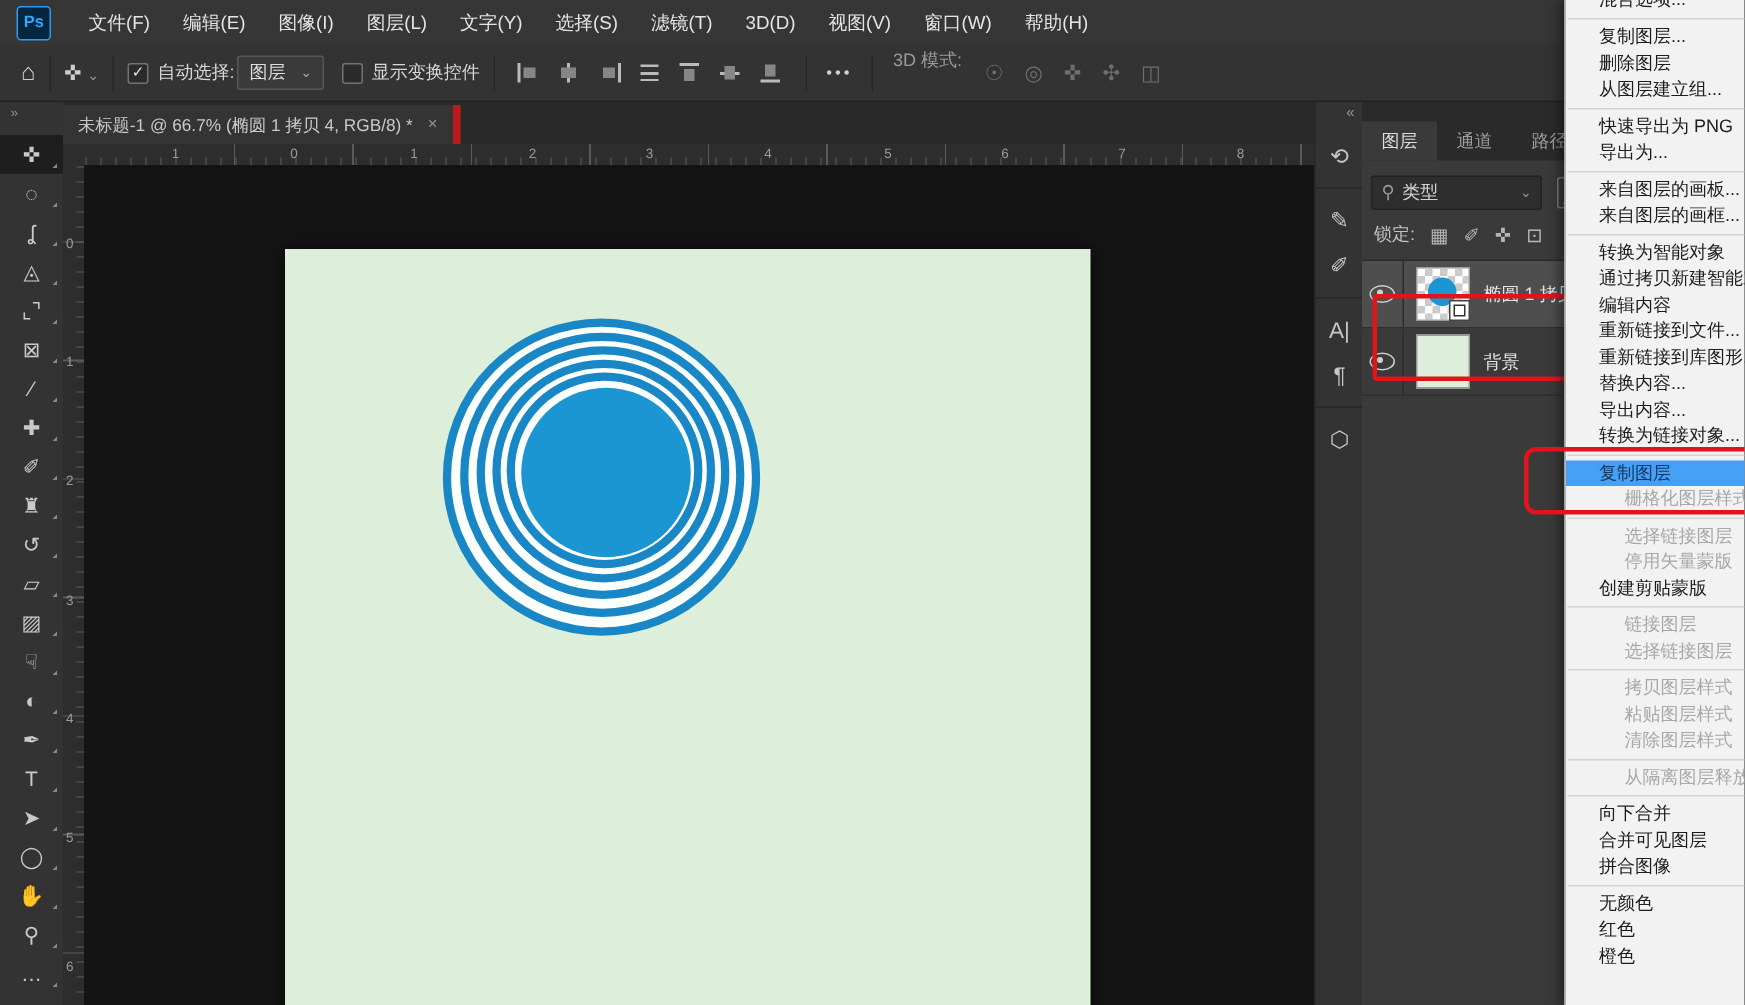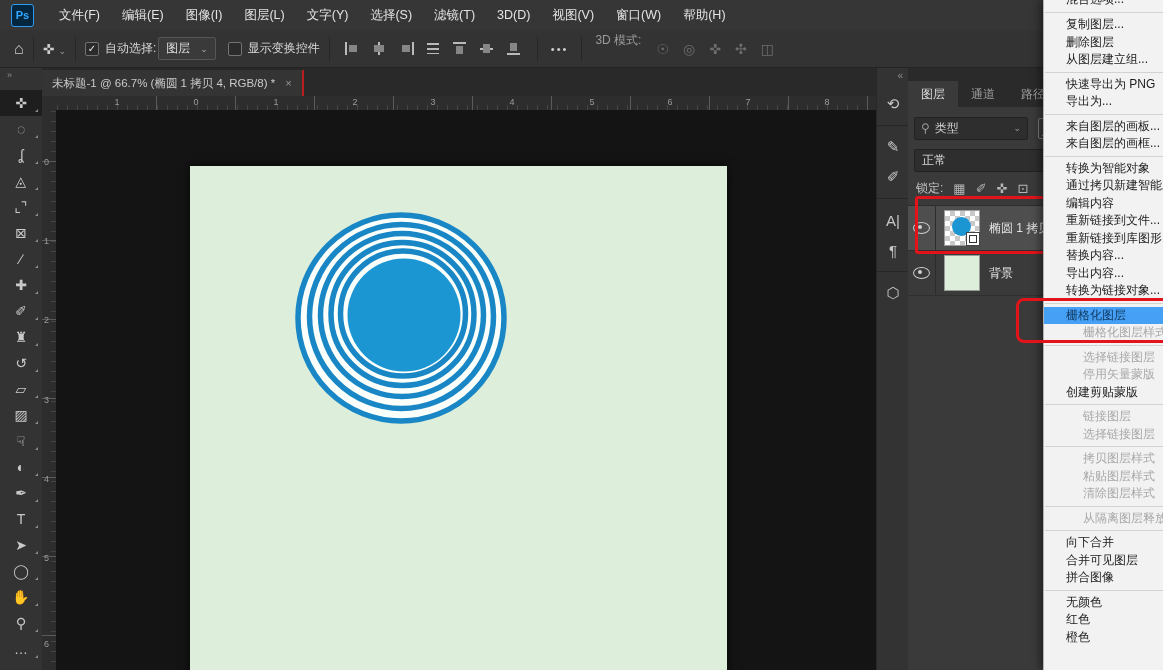--- a/index.html
+++ b/index.html
@@ -39,21 +39,21 @@
   .more-dots{letter-spacing:2px;color:#d0d0d0;font-size:11px;margin:0 4px;}
   
   .toolbar{left:0;top:67px;width:42px;height:603px;background:#333333;z-index:2;display:flex;flex-direction:column;align-items:stretch;}
   .tb-collapse{height:16px;color:#8f8f8f;font-size:9px;padding:3px 0 4px 7px;letter-spacing:-1px;}
   .tool{height:26px;display:flex;align-items:center;justify-content:center;color:#c9c9c9;font-size:14px;position:relative;cursor:pointer;}
   .tool.selected{background:#1e1e1e;}
   .tool::after{content:"";position:absolute;right:4px;bottom:4px;border-left:3px solid transparent;border-bottom:3px solid #8a8a8a;}
   
   .tabstrip{left:42px;top:67px;width:834px;height:29px;background:#292929;display:flex;align-items:flex-end;z-index:2;}
   .doctab{height:26px;background:#343434;color:#c9c9c9;font-size:11.5px;display:flex;align-items:center;
-    padding:0 10px;border-right:2px solid #b91c1c;white-space:nowrap;}
+    padding:0 10px;border-right:5px solid #b91c1c;white-space:nowrap;}
   .doctab .close{margin-left:10px;color:#969696;font-size:11px;}
   
   .canvasarea{left:42px;top:96px;width:834px;height:574px;background:#151515;}
   .ruler-corner{left:0;top:0;width:14px;height:14px;background:#2d2d2d;border-right:1px solid #3a3a3a;border-bottom:1px solid #3a3a3a;}
   .hruler{left:14px;top:0;width:820px;height:14px;background:#2d2d2d;border-bottom:1px solid #3a3a3a;
     background-image:repeating-linear-gradient(to right,transparent 0 78px,#5a5a5a 78px 79px),
                      repeating-linear-gradient(to right,transparent 0 9px,#454545 9px 10px);
     background-size:auto 100%, auto 5px;background-position:22px bottom,2px bottom;background-repeat:repeat-x;}
   .hruler span{position:absolute;top:1px;font-size:9px;color:#9b9b9b;transform:translateX(-50%);}
   .vruler{left:0;top:14px;width:14px;height:560px;background:#2d2d2d;border-right:1px solid #3a3a3a;
@@ -393,26 +393,20 @@
     </div>
   <div class="panel-body">
     <div class="filter-row">
       <div class="searchbox">
         <span class="mag">⚲</span>
         <span>类型</span>
         <span class="chev">⌄</span>
       </div>
       <div class="pic-btn"></div>
     </div>
-    <div class="blend-row">
-      <div class="blendbox">
-        <span>正常</span>
-        <span class="chev">⌄</span>
-      </div>
-    </div>
     <div class="lock-row">
       <span>锁定:</span>
       <span style="display:inline-flex;gap:10px;">
 
           <span class="lock-icon">▦</span>
 
           <span class="lock-icon">✐</span>
 
           <span class="lock-icon">✜</span>
 
@@ -528,21 +522,21 @@
 
     <div class="menu-item">
       <span>转换为链接对象...</span>
     </div>
 
     <div class="menu-item sep">
       <span></span>
     </div>
 
     <div class="menu-item highlight">
-      <span>栅格化图层</span>
+      <span>复制图层</span>
     </div>
 
     <div class="menu-item disabled">
       <span>栅格化图层样式</span>
     </div>
 
     <div class="menu-item sep">
       <span></span>
     </div>
 

